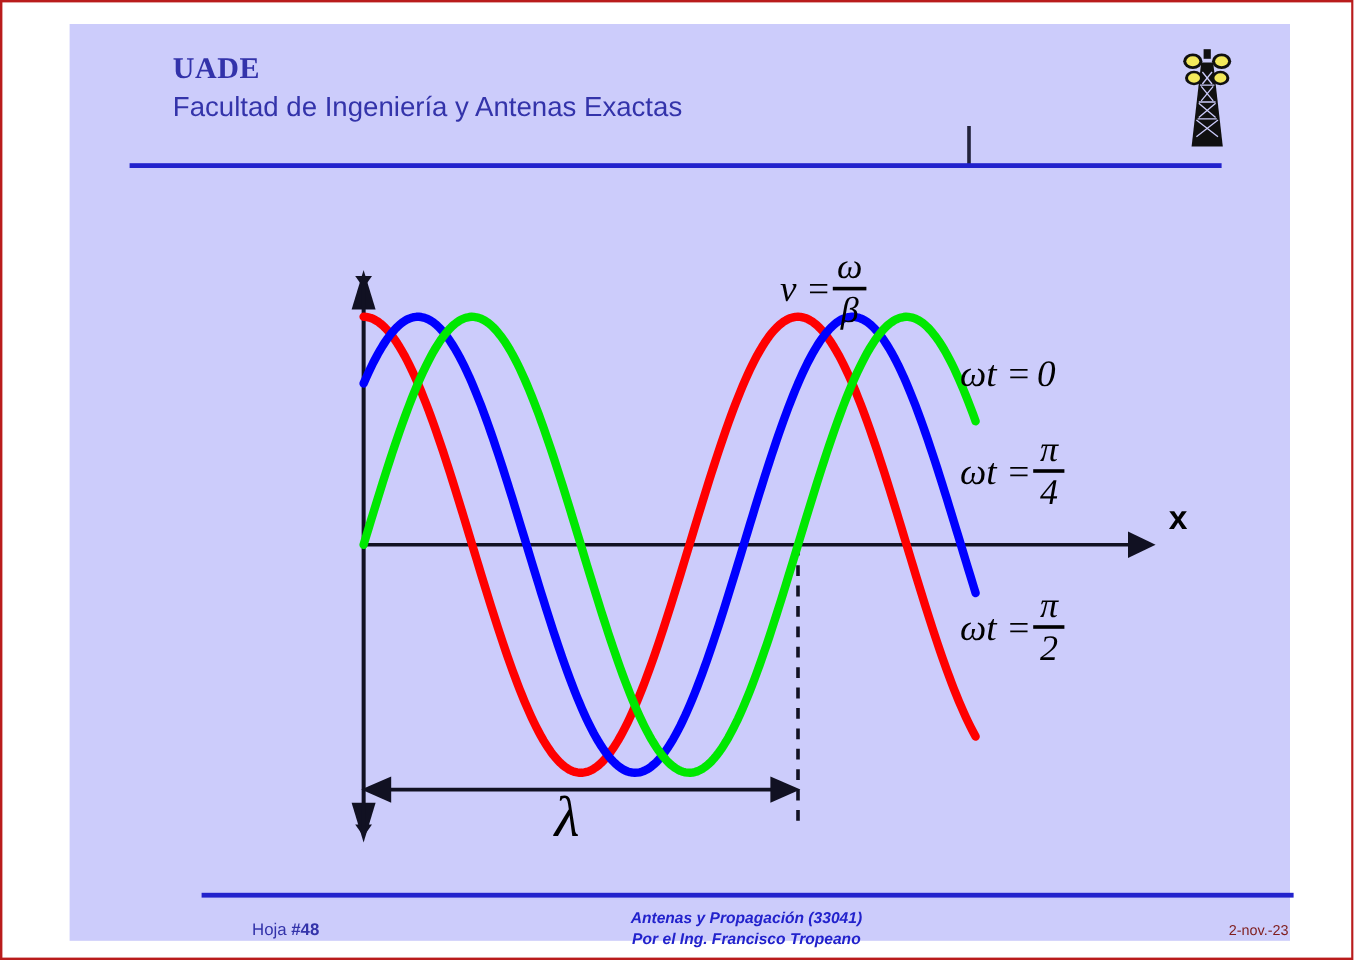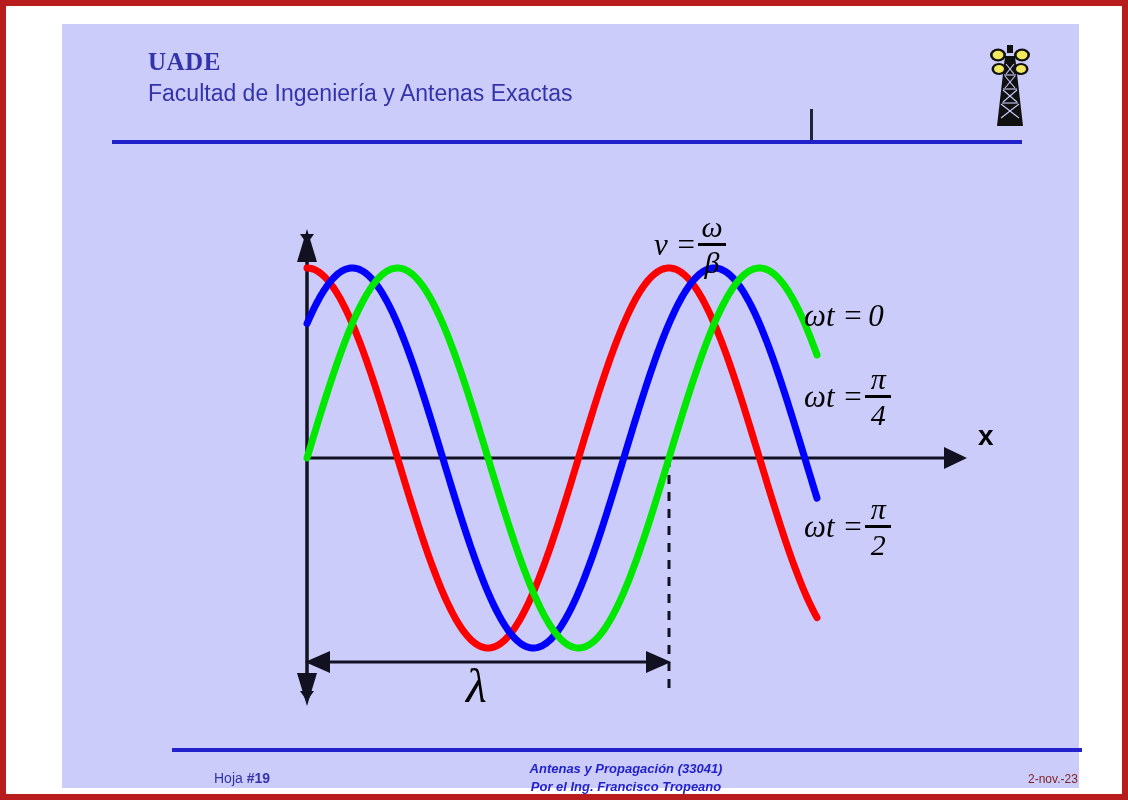--- a/index.html
+++ b/index.html
@@ -12,21 +12,21 @@
     height: 800px;
     font-family: "Liberation Sans", sans-serif;
     overflow: hidden;
   }
   #page {
     position: relative;
     width: 1128px;
     height: 800px;
     background: #ffffff;
     box-sizing: border-box;
-    border: 6px solid #b91c1c;
+    border: 2px solid #b91c1c;
   }
   
   #slide {
     position: absolute;
     left: 56px;
     top: 18px;
     width: 1017px;
     height: 764px;
     background: #ccccfb;
   }
@@ -299,21 +299,21 @@
       </span>
     </div>
 
     <div id="label-x">x</div>
 
     <div id="label-lambda">λ</div>
 
     <div id="footer-rule"></div>
 
     <div id="footer-page">
-      <span>Hoja </span><b>#19</b>
+      <span>Hoja </span><b>#48</b>
     </div>
 
     <div id="footer-center">
       <div>Antenas y Propagación (33041)</div>
       <div>Por el Ing. Francisco Tropeano</div>
     </div>
 
     <div id="footer-date">2-nov.-23</div>
 
   </div>

